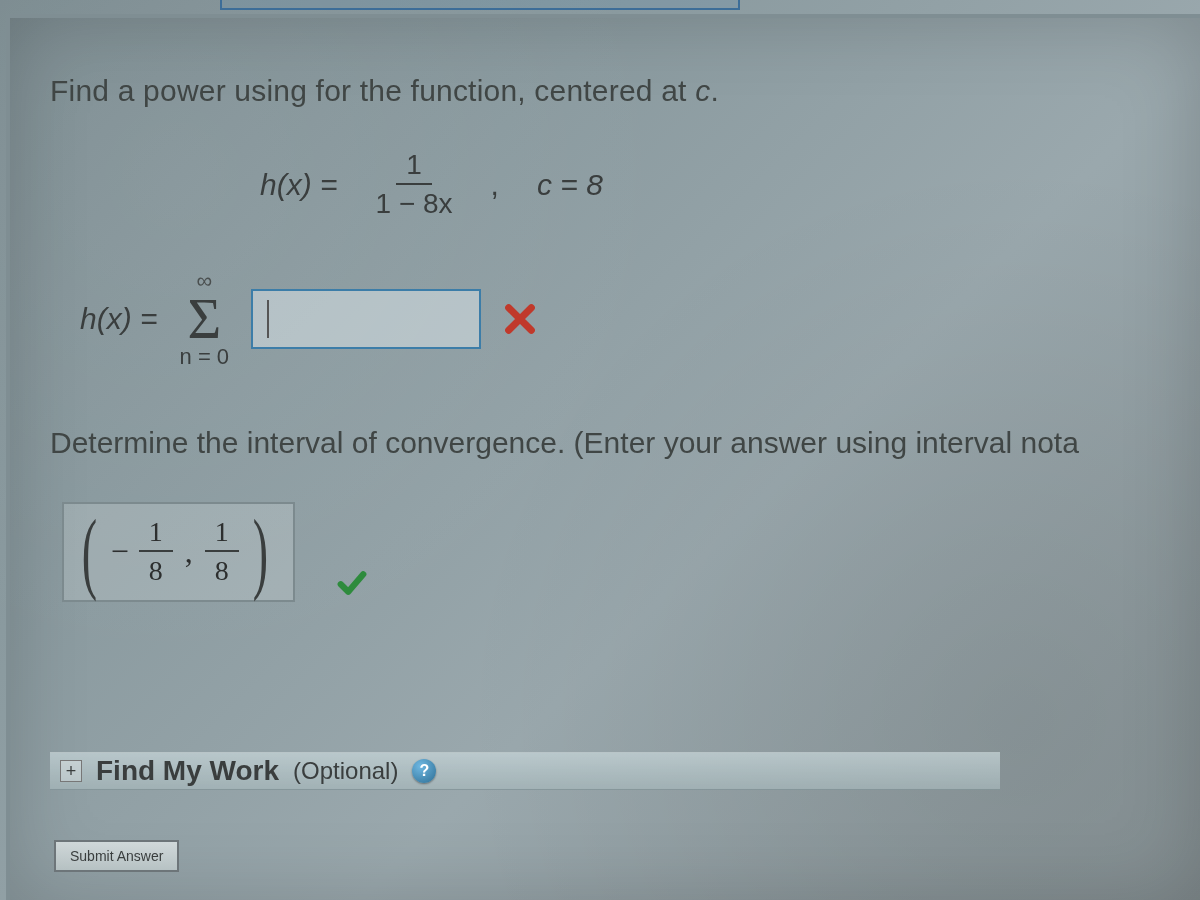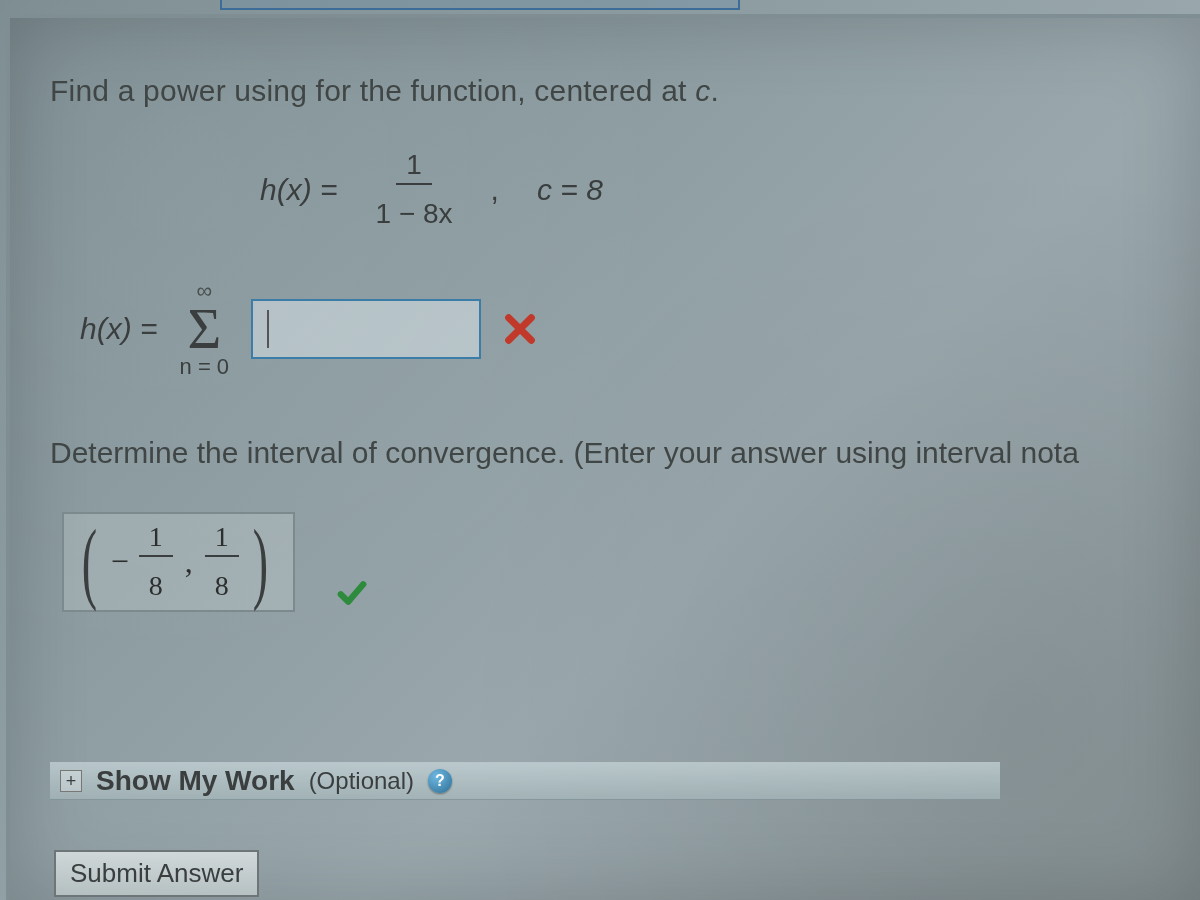--- a/index.html
+++ b/index.html
@@ -61,21 +61,21 @@
     color:#3a3e3e;
   }
   .frac {
     display:inline-flex;
     flex-direction:column;
     align-items:center;
     font-style:normal;
     line-height:1.1;
   }
   .frac .num { padding: 0 10px 2px 10px; border-bottom:2px solid #3a3e3e; font-size:28px;}
-  .frac .den { padding-top:14px; font-size:28px;}
+  .frac .den { padding-top:4px; font-size:28px;}
   .answerline {
     display:flex;
     align-items:center;
     gap: 22px;
     margin-left: 30px;
     font-size:30px;
     font-style: italic;
     color:#3a3e3e;
   }
   .sigma-wrap {
@@ -170,21 +170,21 @@
     font-family:Verdana, Arial, sans-serif;
     box-shadow: 0 1px 2px rgba(0,0,0,0.4);
   }
   .submit {
     margin-top: 50px;
     margin-left: 4px;
     display:inline-block;
     padding: 6px 14px;
     border: 2px solid #6d7579;
     background: linear-gradient(180deg, rgba(235,240,240,0.7), rgba(200,210,210,0.7));
-    font-size:26px;
+    font-size:14px;
     color:#3a3e3e;
     font-family:Verdana, Arial, sans-serif;
     cursor:pointer;
   }
 </style>
 </head>
 <body>
 
 <div class="bluetab"></div>
 
@@ -242,21 +242,21 @@
       </div>
       <span class="check-mark" style="align-self:flex-end; margin-bottom:4px;">
         <svg viewBox="0 0 24 24">
             <path d="M3 13 L9 19 L21 5" stroke="#2e8b3d" stroke-width="5" stroke-linecap="round" stroke-linejoin="round" fill="none"></path>
           </svg>
       </span>
     </div>
 
     <div class="smw-bar">
       <span class="plus-icon">+</span>
-      <span style="font-weight:bold;">Show My Work</span>
+      <span style="font-weight:bold;">Find My Work</span>
       <span class="opt">(Optional)</span>
       <span class="help-icon">?</span>
     </div>
 
     <button class="submit">Submit Answer</button>
 
   </div>
 </div>
 
 </body></html>

